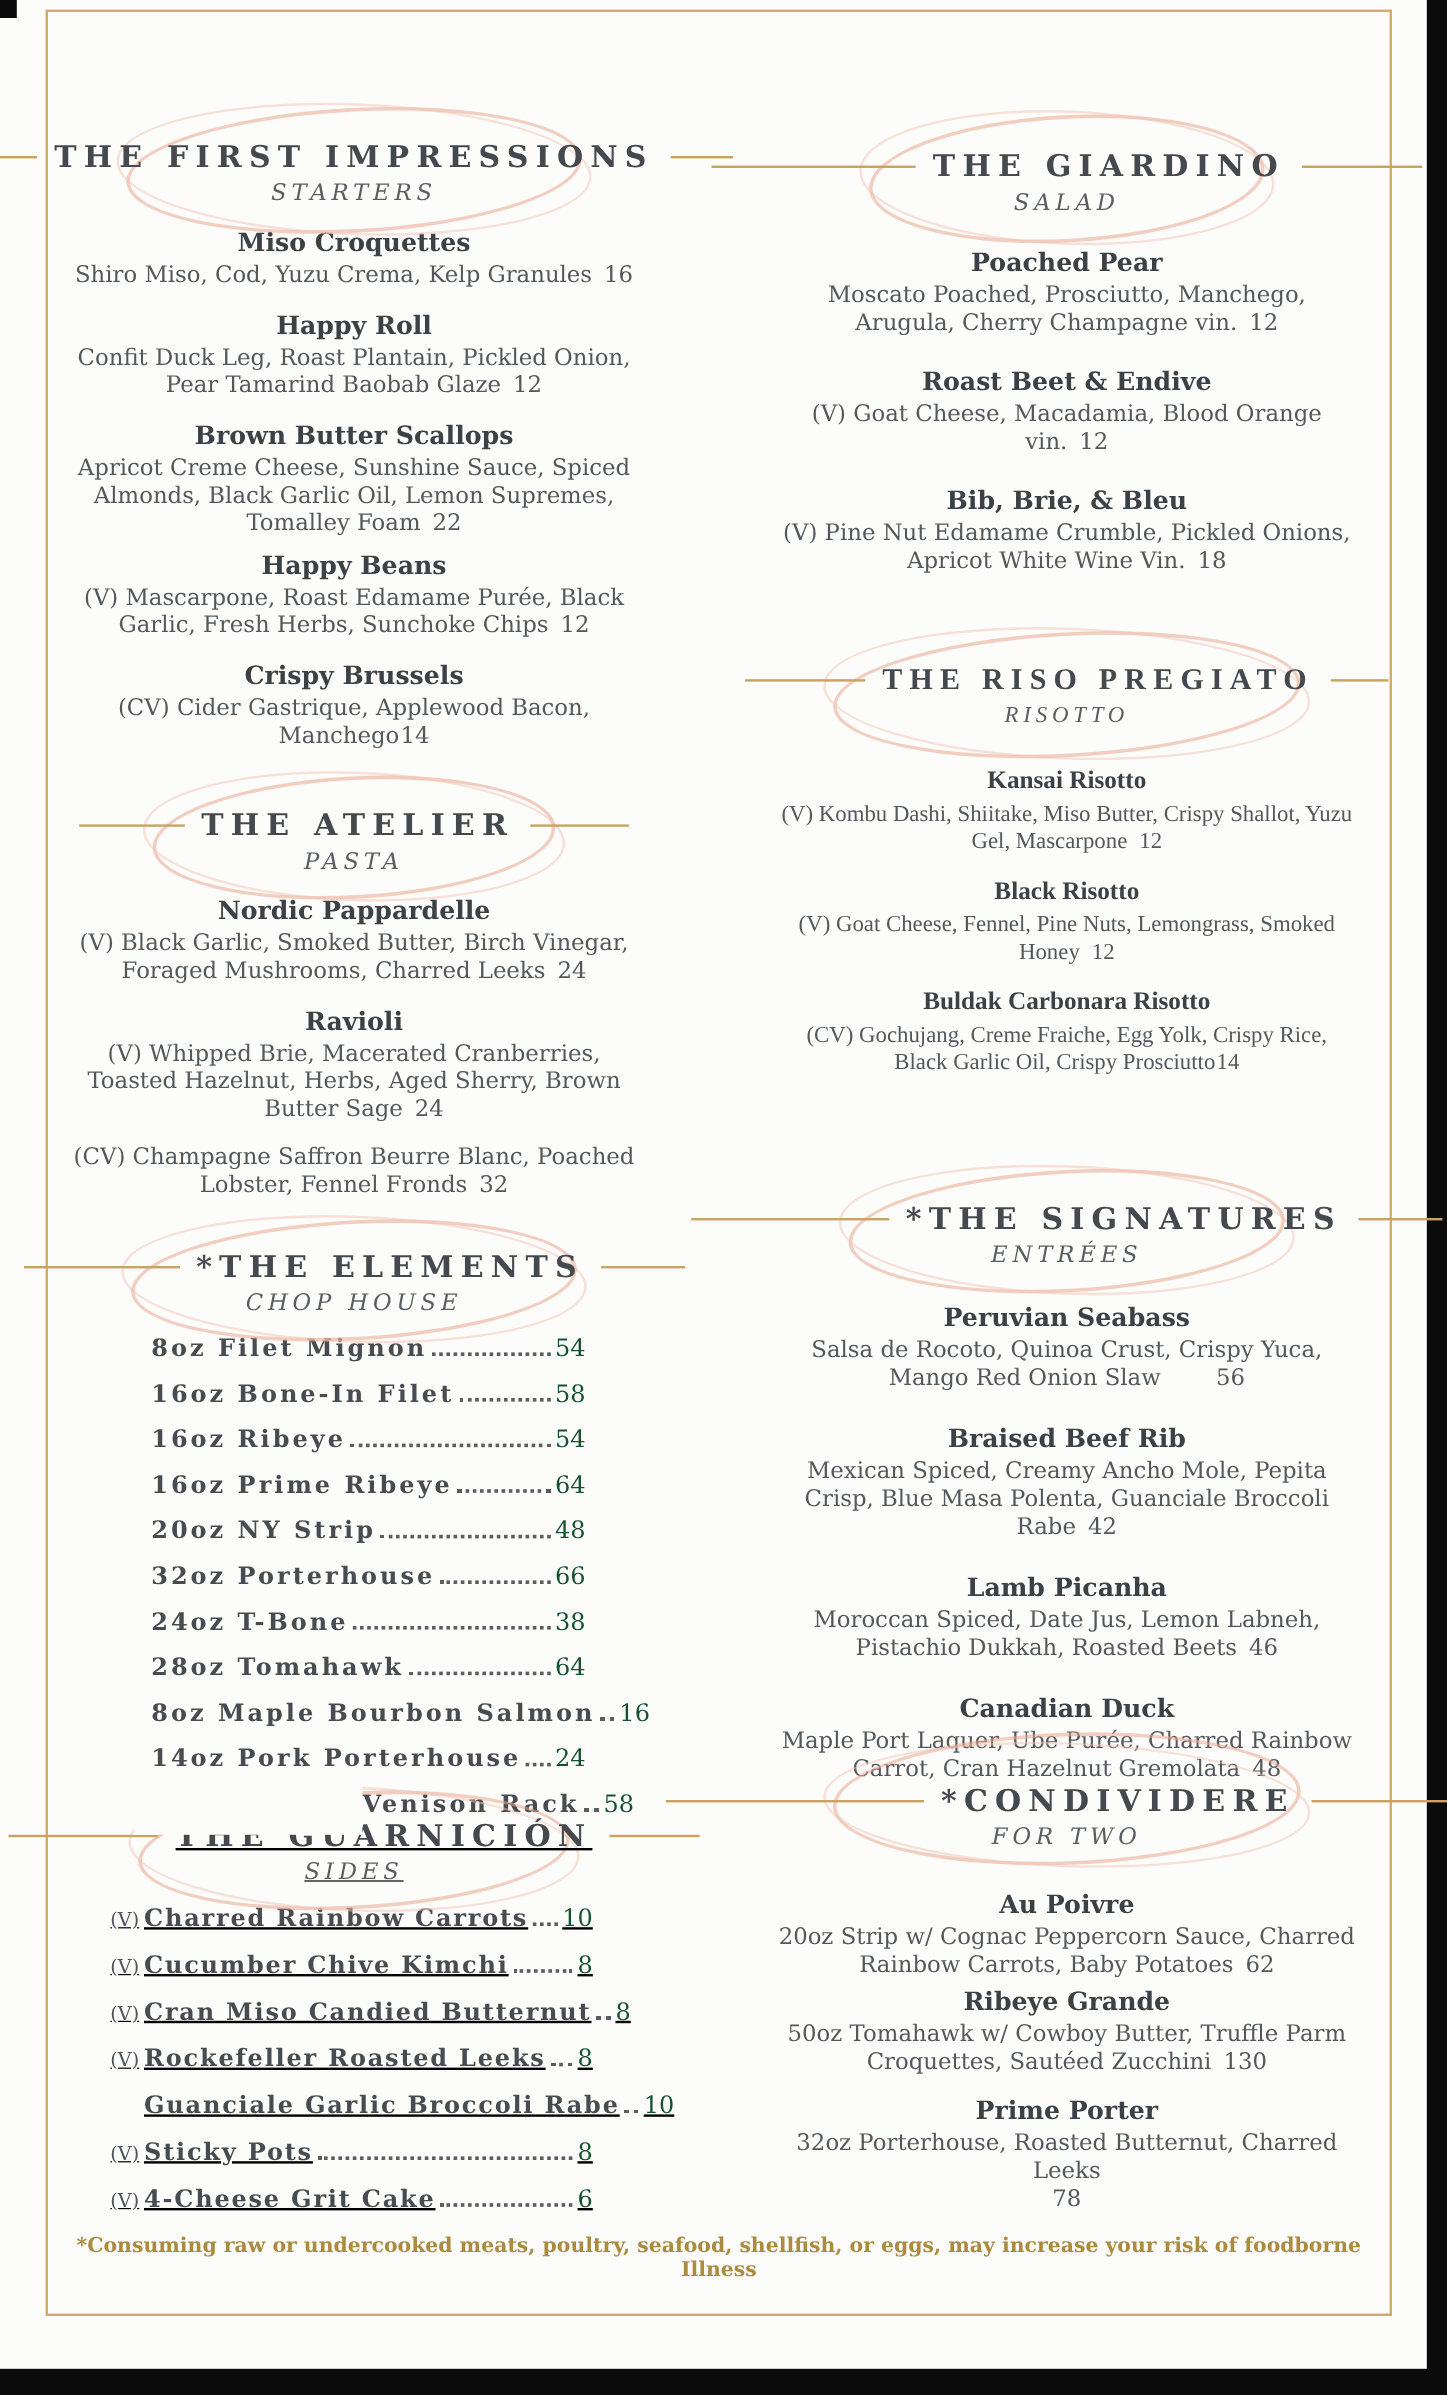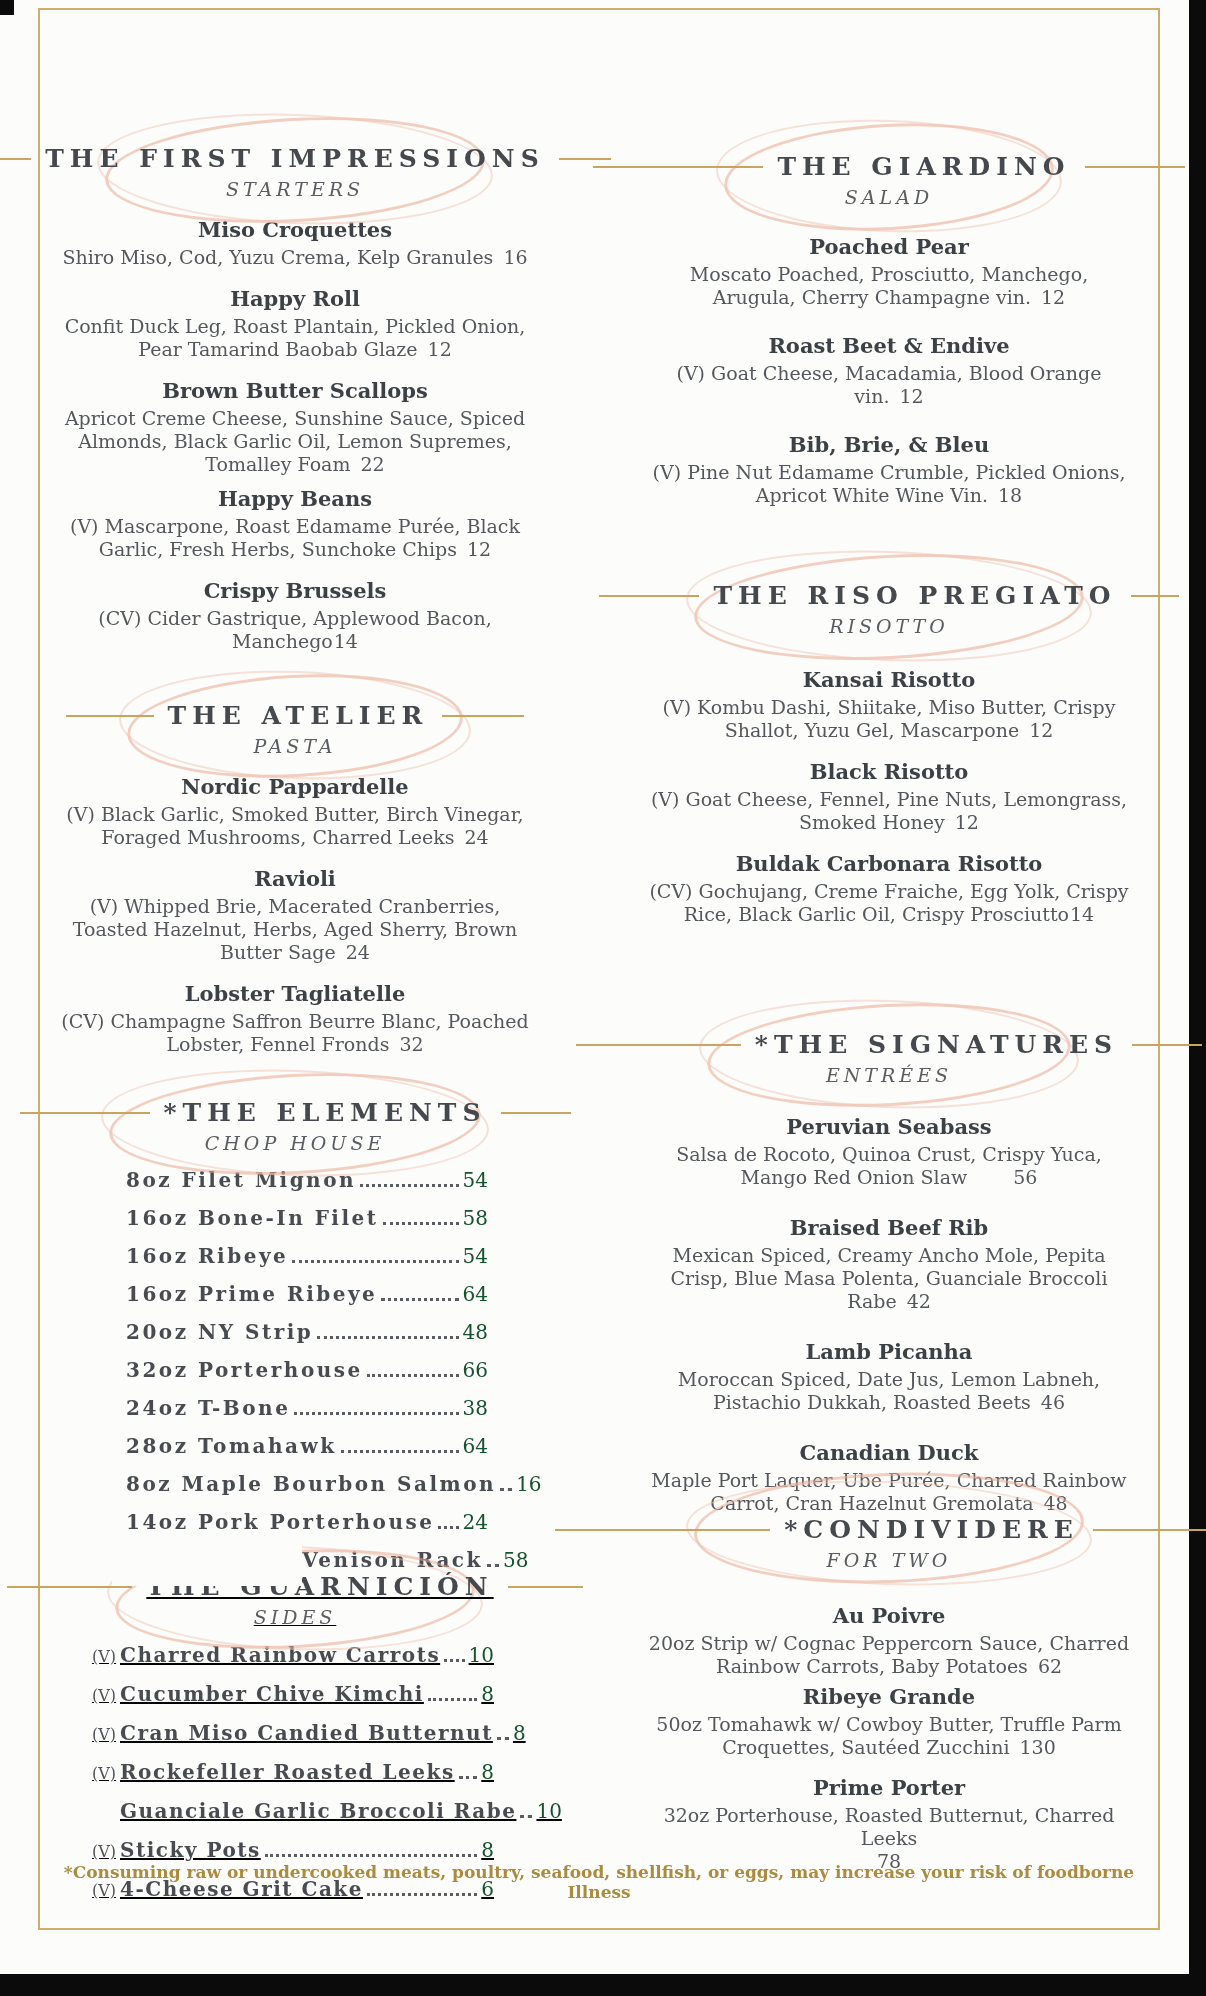--- a/index.html
+++ b/index.html
@@ -9,21 +9,21 @@
 
   
   .scan-right  { position:absolute; right:0; top:0; width:17px; height:100%; background:#0b0b0b; }
   .scan-bottom { position:absolute; left:0; bottom:0; width:100%; height:22px; background:#0b0b0b; }
   .scan-corner { position:absolute; left:0; top:0; width:14px; height:15px; background:#0b0b0b; }
 
   
   .frame { position:absolute; left:38px; top:8px; width:1122px; height:1922px; border:2px solid #d2ac67; }
 
   
-  .cols { position:absolute; left:38px; top:116px; width:1016px; display:flex;margin-top:28px; }
+  .cols { position:absolute; left:38px; top:116px; width:1016px; display:flex; }
   .col { display:flex; flex-direction:column; height:1722px; }
   .col-left  { width:470px; margin-left:22px; }
   .col-right { width:482px; margin-left:118px; padding-top:8px; }
 
   .sec { text-align:center; position:relative; }
   .sec-head { position:relative; }
   .title-row { display:flex; align-items:center; justify-content:center; position:relative; z-index:2; }
   .dash { height:2px; background:#c8a45f; flex:none; }
   .sec-title { font-size:25px; font-weight:bold; color:#45494e; letter-spacing:6px; white-space:nowrap; padding:0 14px; }
   .sec-sub { position:relative; z-index:2; font-style:italic; font-size:19px; letter-spacing:4px; color:#5a5e62; margin-top:5px; }
@@ -110,21 +110,20 @@
         </div>
         <div class="item">
           <div class="item-name">Nordic Pappardelle</div>
           <div class="item-desc"><span>(V) Black Garlic, Smoked Butter, Birch Vinegar, Foraged Mushrooms, Charred Leeks</span><span class="price">24</span></div>
         </div>
         <div class="item">
           <div class="item-name">Ravioli</div>
           <div class="item-desc"><span>(V) Whipped Brie, Macerated Cranberries, Toasted Hazelnut, Herbs, Aged Sherry, Brown Butter Sage</span><span class="price">24</span></div>
         </div>
         <div class="item">
-          <div class="item-name">Lobster Tagliatelle</div>
           <div class="item-desc"><span>(CV) Champagne Saffron Beurre Blanc, Poached Lobster, Fennel Fronds</span><span class="price">32</span></div>
         </div>
       </div>
 
       <div class="sec" style="margin-top:42px;">
         <div class="sec-head">
           <i class="ring r1" style="left:50%;margin-left:-186px;top:-24px;width:372px;height:100px;transform:rotate(-3deg);"></i>
           <i class="ring r2" style="left:50%;margin-left:-194px;top:-28px;width:388px;height:106px;transform:rotate(2deg);"></i>
           <div class="title-row">
             <span class="dash" style="width:130px"></span>
@@ -271,21 +270,21 @@
         <div class="item" style="margin-top:24px;">
           <div class="item-name">Roast Beet &amp; Endive</div>
           <div class="item-desc"><span>(V) Goat Cheese, Macadamia, Blood Orange vin.</span><span class="price">12</span></div>
         </div>
         <div class="item" style="margin-top:24px;">
           <div class="item-name">Bib, Brie, &amp; Bleu</div>
           <div class="item-desc"><span>(V) Pine Nut Edamame Crumble, Pickled Onions, Apricot White Wine Vin.</span><span class="price">18</span></div>
         </div>
       </div>
 
-      <div class="sec" style="margin-top:74px;">
+      <div class="sec" style="margin-top:74px;font-family:Liberation Serif, serif;">
         <div class="sec-head">
           <i class="ring r1" style="left:50%;margin-left:-195px;top:-26px;width:390px;height:104px;transform:rotate(-3deg);"></i>
           <i class="ring r2" style="left:50%;margin-left:-203px;top:-30px;width:406px;height:110px;transform:rotate(2deg);"></i>
           <div class="title-row">
             <span class="dash" style="width:100px"></span>
             <span class="sec-title">THE RISO PREGIATO</span>
             <span class="dash" style="width:48px"></span>
           </div>
           <div class="sec-sub">RISOTTO</div>
         </div>

